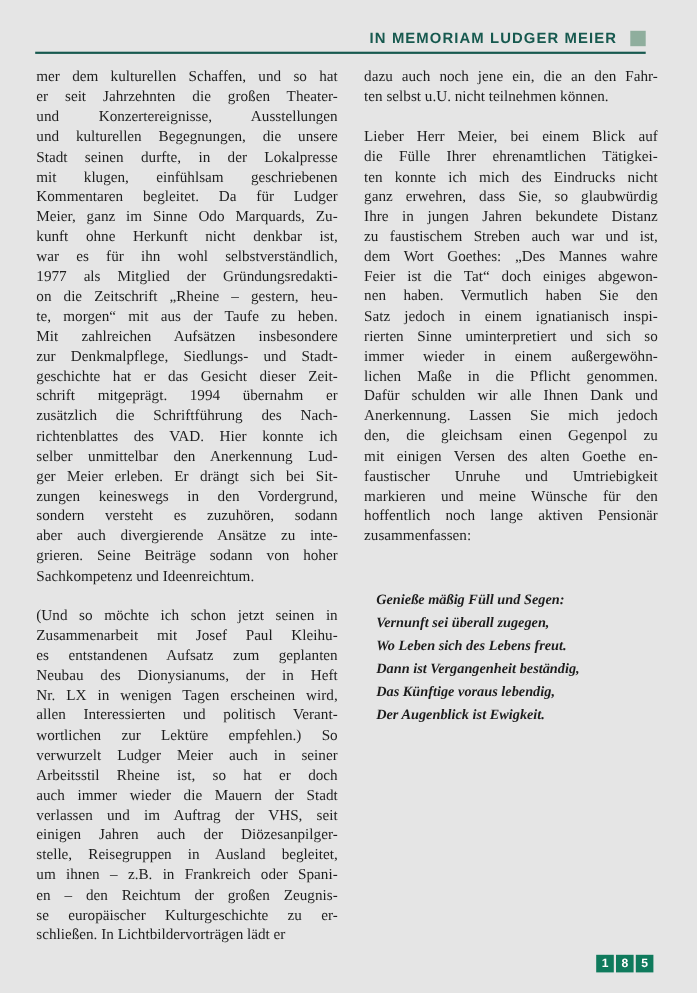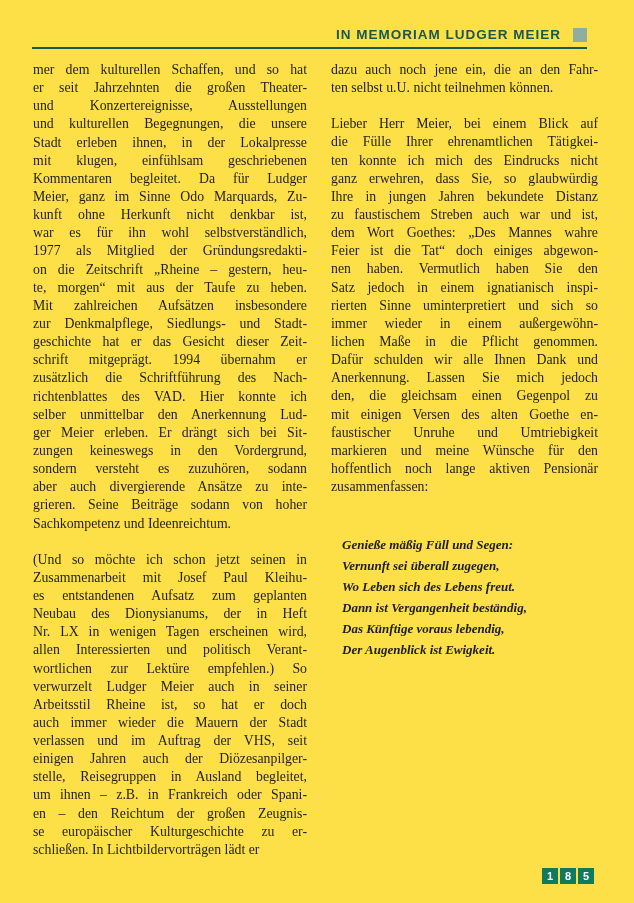--- a/index.html
+++ b/index.html
@@ -1,19 +1,19 @@
 <!DOCTYPE html>
 <html><head>
 <meta charset="utf-8">
 <style>
   html,body { margin:0; padding:0; background:#ffffff; }
   .page {
     position:relative;
     width:634px; height:903px;
-    background:#fde047;
+    background:#e5e5e5;
     overflow:hidden;
     font-family:"Liberation Serif", serif;
   }
   .header {
     margin:27px 47px 0 32px;
     padding-bottom:5px;
     border-bottom:2px solid #17594f;
     display:flex;
     justify-content:flex-end;
     align-items:center;
@@ -90,21 +90,21 @@
     <span class="header-square"></span>
   </div>
 
   <div class="columns">
     <div class="col-left">
         <div class="para">
           <div class="tline">mer dem kulturellen Schaffen, und so hat</div>
           <div class="tline">er seit Jahrzehnten die großen Theater-</div>
           <div class="tline">und Konzertereignisse, Ausstellungen</div>
           <div class="tline">und kulturellen Begegnungen, die unsere</div>
-          <div class="tline">Stadt erleben ihnen, in der Lokalpresse</div>
+          <div class="tline">Stadt seinen durfte, in der Lokalpresse</div>
           <div class="tline">mit klugen, einfühlsam geschriebenen</div>
           <div class="tline">Kommentaren begleitet. Da für Ludger</div>
           <div class="tline">Meier, ganz im Sinne Odo Marquards, Zu-</div>
           <div class="tline">kunft ohne Herkunft nicht denkbar ist,</div>
           <div class="tline">war es für ihn wohl selbstverständlich,</div>
           <div class="tline">1977 als Mitglied der Gründungsredakti-</div>
           <div class="tline">on die Zeitschrift „Rheine – gestern, heu-</div>
           <div class="tline">te, morgen“ mit aus der Taufe zu heben.</div>
           <div class="tline">Mit zahlreichen Aufsätzen insbesondere</div>
           <div class="tline">zur Denkmalpflege, Siedlungs- und Stadt-</div>

